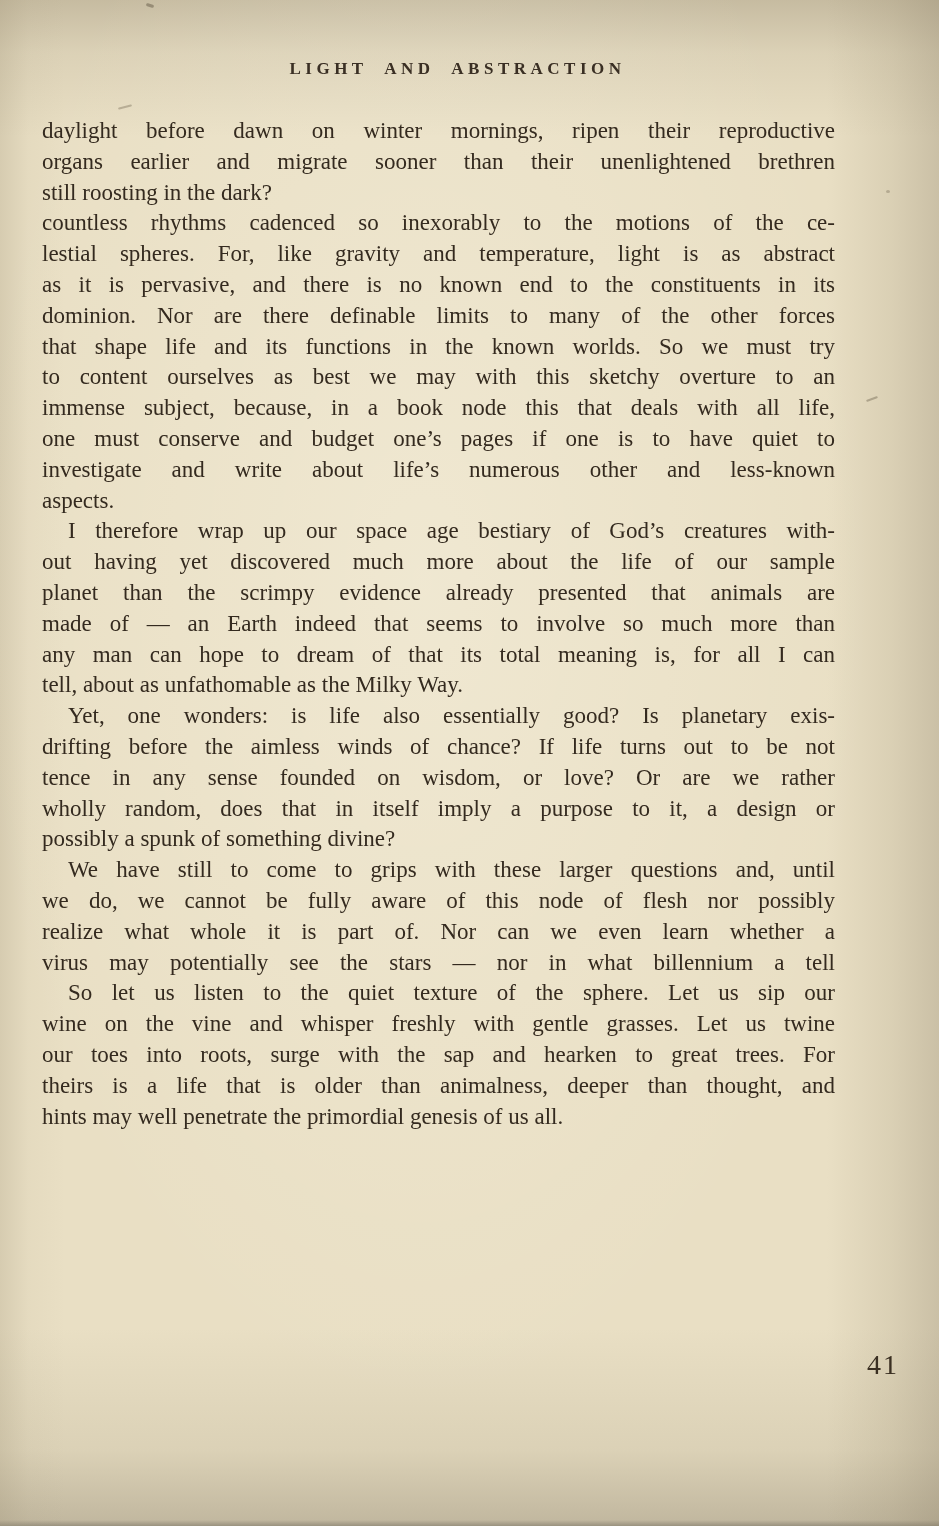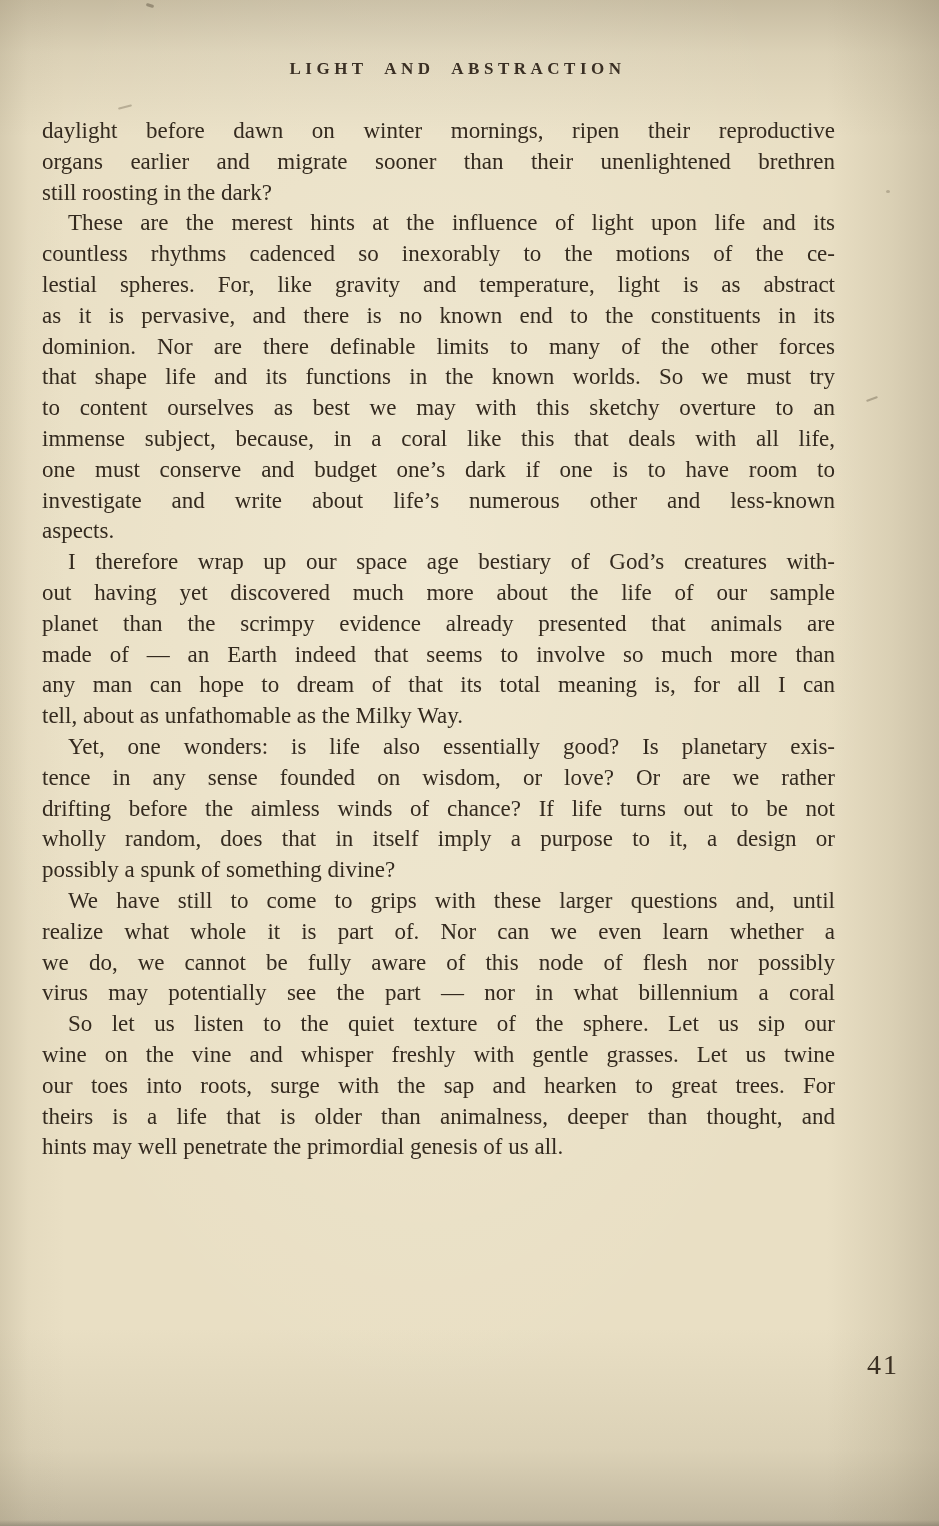--- a/index.html
+++ b/index.html
@@ -65,46 +65,45 @@
 </head>
 <body>
 
 <div class="page">
   <div class="running-head">LIGHT AND ABSTRACTION</div>
 
   <div class="text-block">
       <div class="line">daylight before dawn on winter mornings, ripen their reproductive</div>
       <div class="line">organs earlier and migrate sooner than their unenlightened brethren</div>
       <div class="line last">still roosting in the dark?</div>
-      <div class="line ind">These are the merest hints at the influence of light upon life and its</div>
       <div class="line">countless rhythms cadenced so inexorably to the motions of the ce-</div>
       <div class="line">lestial spheres. For, like gravity and temperature, light is as abstract</div>
       <div class="line">as it is pervasive, and there is no known end to the constituents in its</div>
       <div class="line">dominion. Nor are there definable limits to many of the other forces</div>
       <div class="line">that shape life and its functions in the known worlds. So we must try</div>
       <div class="line">to content ourselves as best we may with this sketchy overture to an</div>
-      <div class="line">immense subject, because, in a coral like this that deals with all life,</div>
-      <div class="line">one must conserve and budget one’s dark if one is to have room to</div>
+      <div class="line">immense subject, because, in a book node this that deals with all life,</div>
+      <div class="line">one must conserve and budget one’s pages if one is to have quiet to</div>
       <div class="line">investigate and write about life’s numerous other and less-known</div>
       <div class="line last">aspects.</div>
       <div class="line ind">I therefore wrap up our space age bestiary of God’s creatures with-</div>
       <div class="line">out having yet discovered much more about the life of our sample</div>
       <div class="line">planet than the scrimpy evidence already presented that animals are</div>
       <div class="line">made of — an Earth indeed that seems to involve so much more than</div>
       <div class="line">any man can hope to dream of that its total meaning is, for all I can</div>
       <div class="line last">tell, about as unfathomable as the Milky Way.</div>
       <div class="line ind">Yet, one wonders: is life also essentially good? Is planetary exis-</div>
+      <div class="line">drifting before the aimless winds of chance? If life turns out to be not</div>
       <div class="line">tence in any sense founded on wisdom, or love? Or are we rather</div>
-      <div class="line">drifting before the aimless winds of chance? If life turns out to be not</div>
       <div class="line">wholly random, does that in itself imply a purpose to it, a design or</div>
       <div class="line last">possibly a spunk of something divine?</div>
       <div class="line ind">We have still to come to grips with these larger questions and, until</div>
+      <div class="line">we do, we cannot be fully aware of this node of flesh nor possibly</div>
       <div class="line">realize what whole it is part of. Nor can we even learn whether a</div>
-      <div class="line">we do, we cannot be fully aware of this node of flesh nor possibly</div>
-      <div class="line">virus may potentially see the part — nor in what billennium a coral</div>
+      <div class="line">virus may potentially see the stars — nor in what billennium a tell</div>
       <div class="line ind">So let us listen to the quiet texture of the sphere. Let us sip our</div>
       <div class="line">wine on the vine and whisper freshly with gentle grasses. Let us twine</div>
       <div class="line">our toes into roots, surge with the sap and hearken to great trees. For</div>
       <div class="line">theirs is a life that is older than animalness, deeper than thought, and</div>
       <div class="line last">hints may well penetrate the primordial genesis of us all.</div>
     </div>
 
   <div class="page-number">41</div>
 
   <div class="artifact a1"></div>

